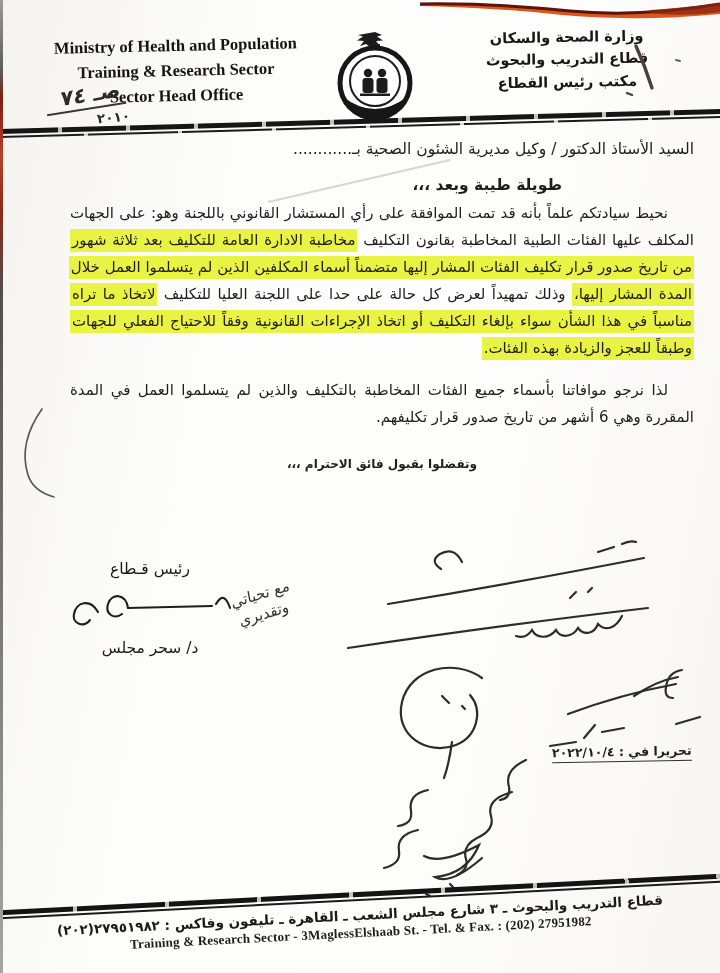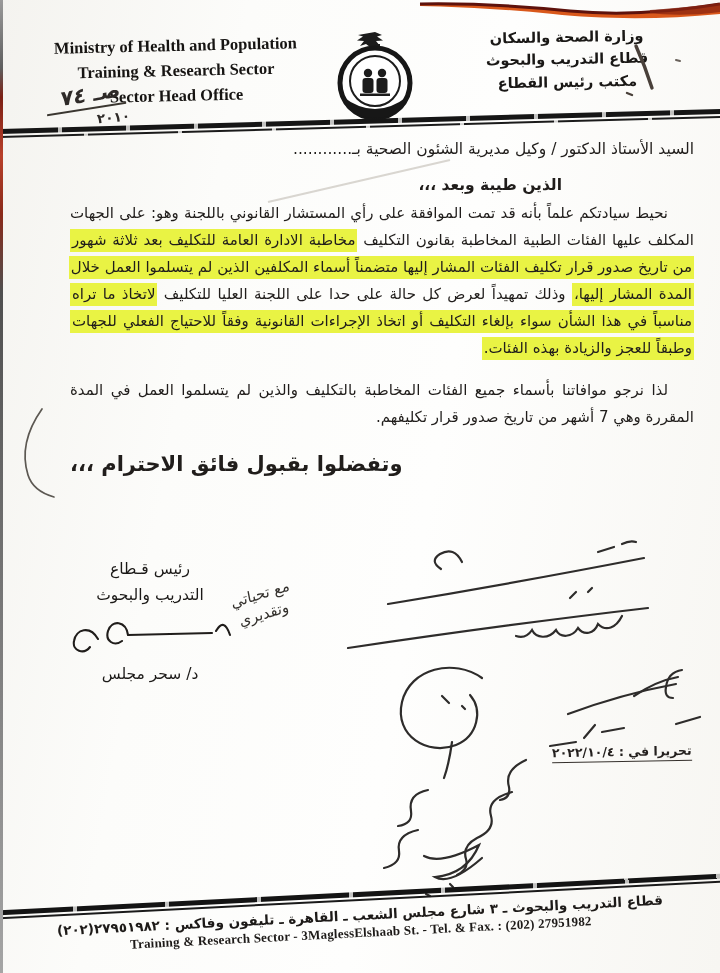--- a/index.html
+++ b/index.html
@@ -31,21 +31,21 @@
   .rule .l2{height:2px;margin-top:2px;background:repeating-linear-gradient(90deg,#1b1b1b 0 90px,rgba(27,27,27,.2) 90px 94px);}
   
   .letter{position:absolute;top:136px;right:26px;left:70px;direction:rtl;text-align:right;
     font-size:15px;line-height:27px;color:#201d1b;}
   .salutation{font-weight:normal;font-size:15.5px;}
   .greeting{font-weight:bold;font-size:15.5px;margin:9px 132px 0 0;}
   .para{margin-top:15px;text-indent:26px;text-align:justify;}
   .para.tight{margin-top:1px;}
   mark.hl{background:#e9f344;color:inherit;padding:2px 2px 3px;
     -webkit-box-decoration-break:clone;box-decoration-break:clone;}
-  .closing{font-weight:bold;font-size:21px;margin-top:20px;text-align:left;}
+  .closing{font-weight:bold;font-size:12px;margin-top:20px;text-align:center;}
   
   .sig{position:absolute;left:60px;top:556px;width:180px;text-align:center;direction:rtl;
     font-weight:normal;font-size:15.5px;line-height:1.7;color:#1b1917;}
   .sig-name{font-size:15.5px;}
   .hand-note{position:absolute;left:232px;top:584px;transform:rotate(-17deg) skewX(-6deg);
     direction:rtl;font-size:15px;color:#33302c;line-height:1.35;text-align:center;}
   .scribbles{position:absolute;left:330px;top:526px;width:390px;height:386px;pointer-events:none;}
   .date-stamp{position:absolute;left:552px;top:744px;direction:rtl;font-size:12.5px;font-weight:bold;
     color:#24201e;border-bottom:1.6px solid #35302c;padding-bottom:2px;transform:rotate(-1deg);}
   
@@ -116,33 +116,32 @@
 
   <svg class="crease" style="left:260px;top:150px;width:200px;height:60px;" viewBox="0 0 200 60" aria-hidden="true">
     <path d="M8 52 L190 10" stroke="#ccc8c2" stroke-width="2" fill="none" opacity=".75"></path>
   </svg>
   <svg class="crease" style="left:12px;top:405px;width:46px;height:100px;" viewBox="0 0 46 100" aria-hidden="true">
     <path d="M30 4 Q6 38 16 70 Q21 86 42 92" stroke="#5c5852" stroke-width="1.7" fill="none" stroke-linecap="round"></path>
   </svg>
 
   <div class="letter">
     <div class="salutation">السيد الأستاذ الدكتور / وكيل مديرية الشئون الصحية بـ............</div>
-    <div class="greeting">الذين طيبة وبعد ،،،</div>
+    <div class="greeting">طويلة طيبة وبعد ،،،</div>
 
 
     <p class="para tight"><span>نحيط سيادتكم علماً بأنه قد تمت الموافقة على رأي المستشار القانوني باللجنة وهو: على الجهات المكلف عليها الفئات الطبية المخاطبة بقانون التكليف </span><mark class="hl">مخاطبة الادارة العامة للتكليف بعد ثلاثة شهور من تاريخ صدور قرار تكليف الفئات المشار إليها متضمناً أسماء المكلفين الذين لم يتسلموا العمل خلال المدة المشار إليها،</mark><span> وذلك تمهيداً لعرض كل حالة على حدا على اللجنة العليا للتكليف </span><mark class="hl">لاتخاذ ما تراه مناسباً في هذا الشأن سواء بإلغاء التكليف أو اتخاذ الإجراءات القانونية وفقاً للاحتياج الفعلي للجهات وطبقاً للعجز والزيادة بهذه الفئات.</mark></p>
 
-    <p class="para tight"><span>لذا نرجو موافاتنا بأسماء جميع الفئات المخاطبة بالتكليف والذين لم يتسلموا العمل في المدة المقررة وهي 7 أشهر من تاريخ صدور قرار تكليفهم.</span></p>
+    <p class="para tight"><span>لذا نرجو موافاتنا بأسماء جميع الفئات المخاطبة بالتكليف والذين لم يتسلموا العمل في المدة المقررة وهي 6 أشهر من تاريخ صدور قرار تكليفهم.</span></p>
 
     <div class="closing">وتفضلوا بقبول فائق الاحترام ،،،</div>
   </div>
 
   <div class="sig">
     <div>رئيس قـطاع</div>
-    <div>التدريب والبحوث</div>
     <svg width="176" height="44" viewBox="0 0 176 44" aria-hidden="true">
       <path d="M168 26 q-6 -18 -14 -4 M150 24 L66 26 M66 26 c-2 -14 -16 -16 -20 -4 c-3 10 6 16 14 10 M36 30 c-8 -14 -22 -10 -24 2 c-2 10 10 14 16 6" fill="none" stroke="#201d1b" stroke-width="2.1" stroke-linecap="round"></path>
     </svg>
     <div class="sig-name">د/ سحر مجلس</div>
   </div>
 
   <div class="hand-note">
     <div>مع تحياتي</div>
     <div>وتقديري</div>
   </div>

